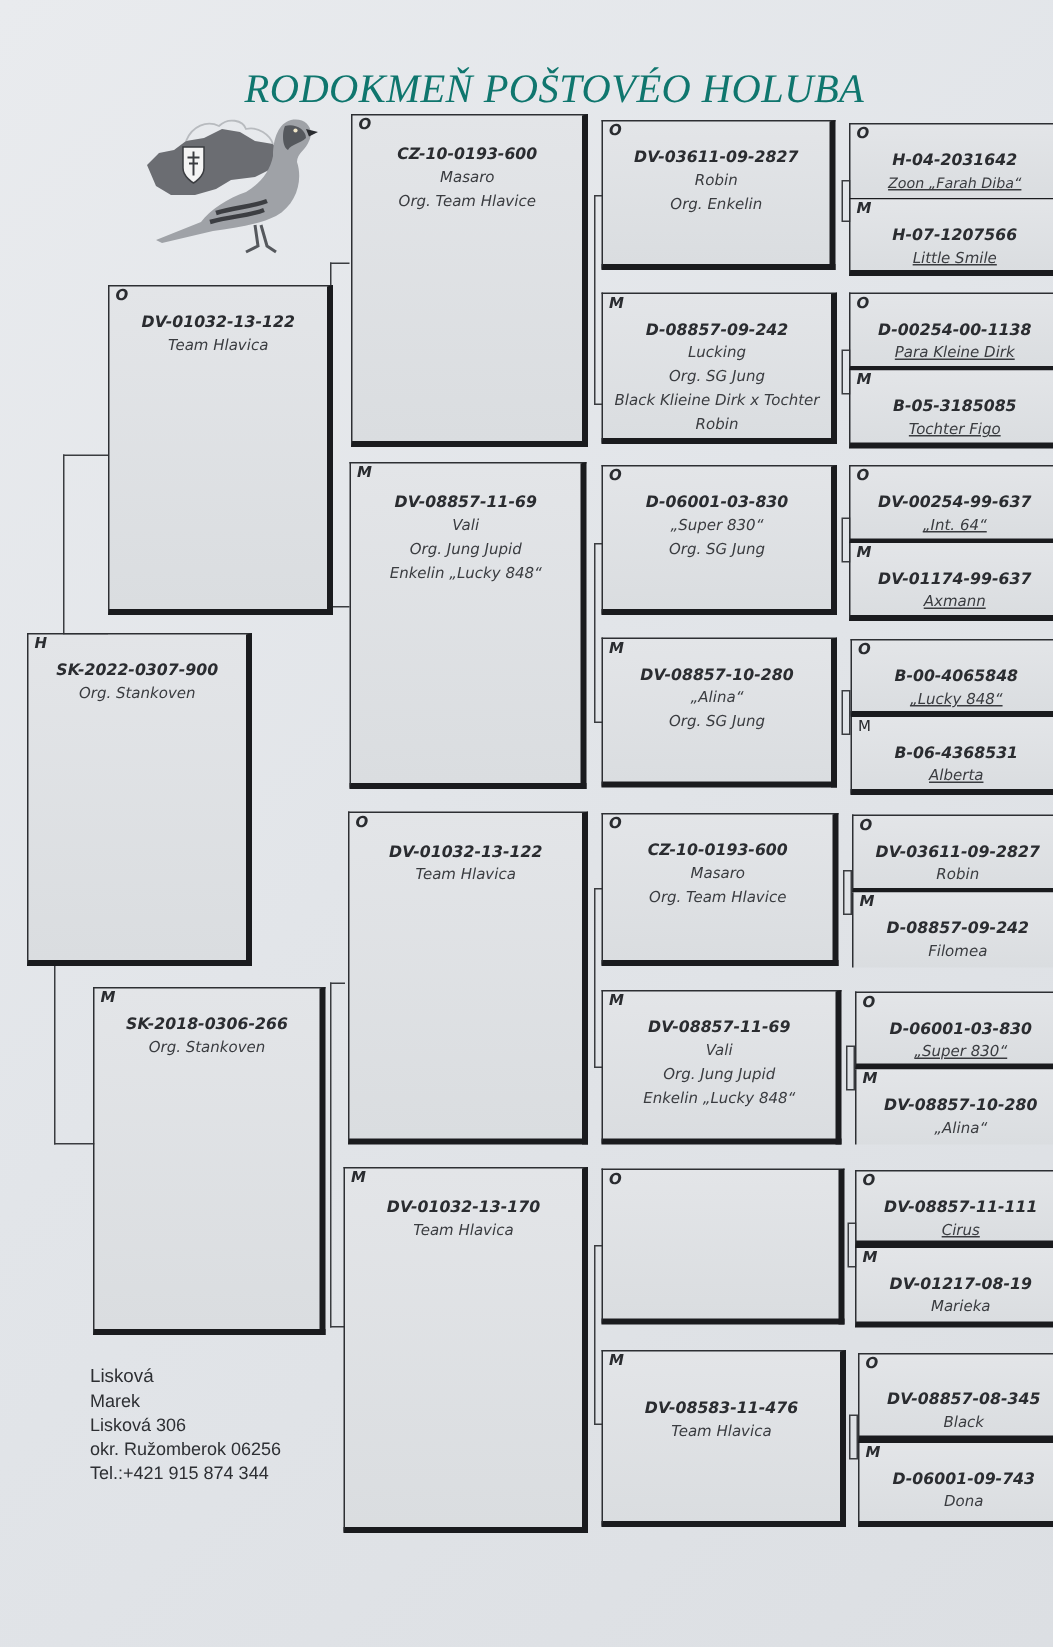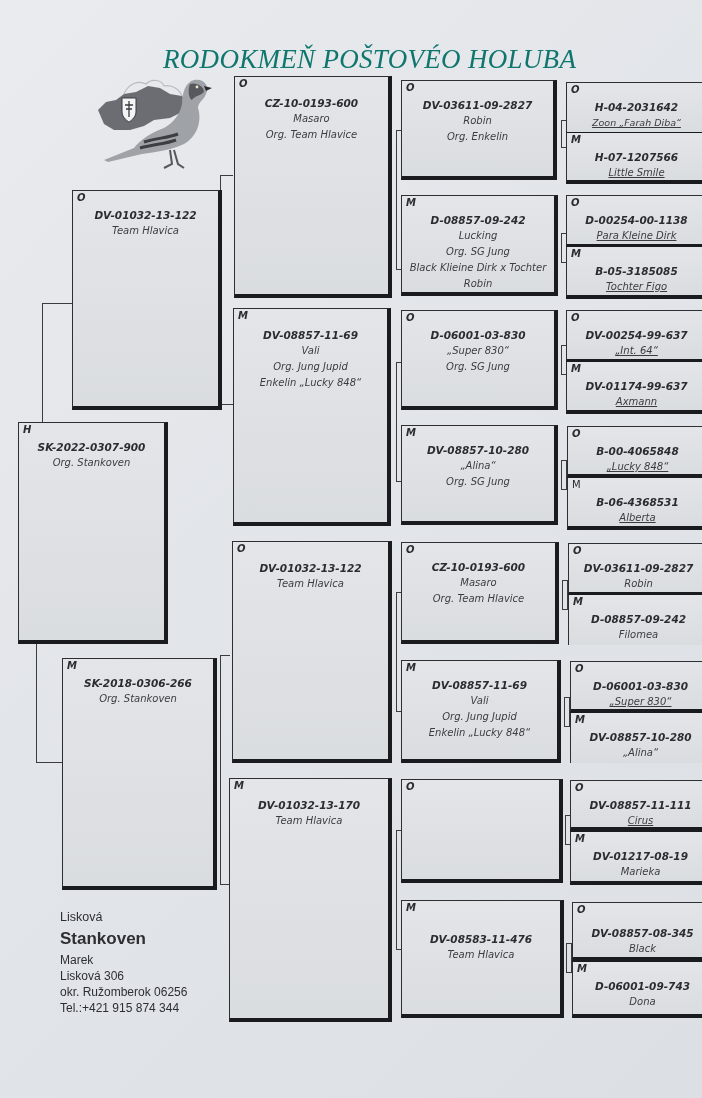--- a/index.html
+++ b/index.html
@@ -323,18 +323,17 @@
 <div class="g4split g4" style="left:572px; top:962px; width:140px; height:56px; border-top:none;">
   <span class="sex">M</span>
   <div class="content">
       <div class="ring">D-06001-09-743</div>
       <div class="line" style="text-decoration:none;">Dona</div>
     </div>
 </div>
 
 <div class="owner">
   <div class="lbl">Lisková</div>
-  <div class="name">Stankoven</div>
   <div class="row">Marek</div>
   <div class="row">Lisková 306</div>
   <div class="row">okr. Ružomberok 06256</div>
   <div class="row">Tel.:+421 915 874 344</div>
 </div>
 
 </body></html>

